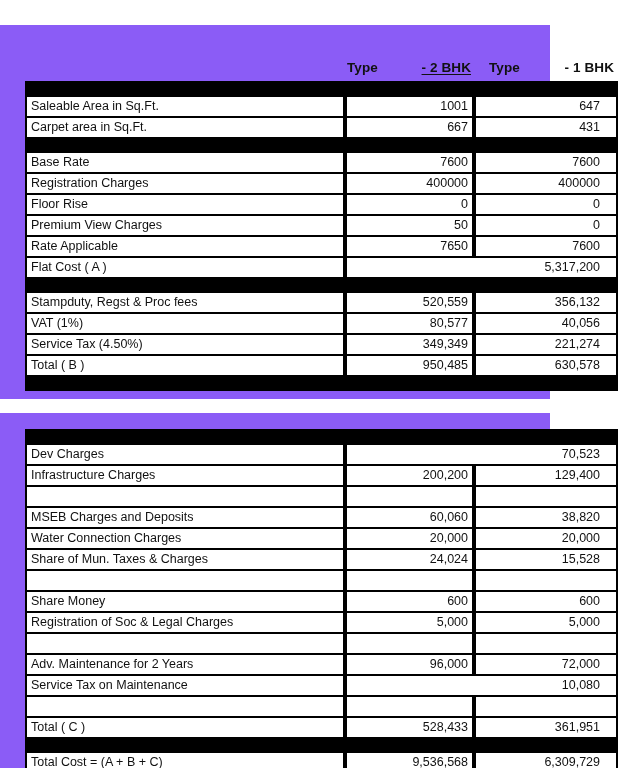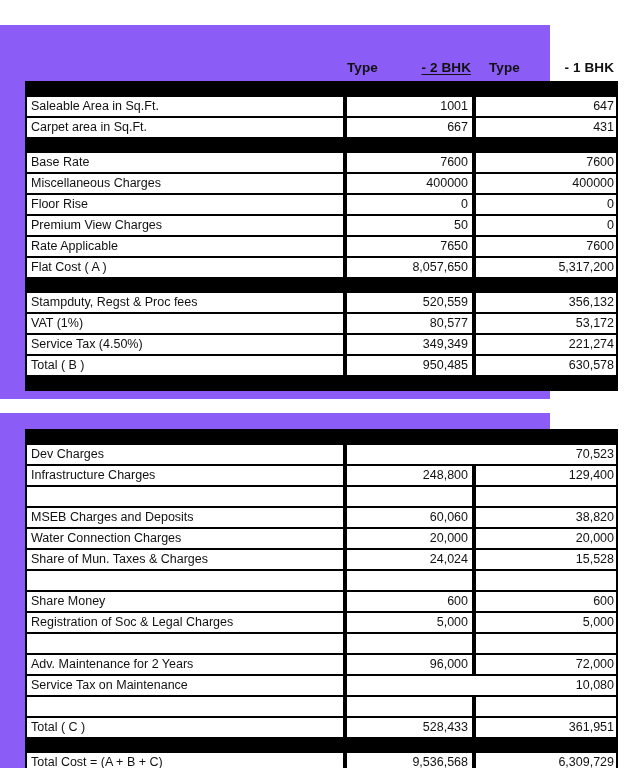--- a/index.html
+++ b/index.html
@@ -95,21 +95,21 @@
     flex: 0 0 129px;
     width: 129px;
     justify-content: flex-end;
     padding-right: 4px;
     border-left-width: 2px;
     border-right-width: 2px;
   }
   .c-v2 {
     flex: 1 1 auto;
     justify-content: flex-end;
-    padding-right: 2px;
+    padding-right: 16px;
     border-left-width: 2px;
   }
   .row.bold .cell { font-weight: normal; }
 
   
   #band-gap {
     position: absolute;
     left: 0;
     top: 374px;
     width: 629px;
@@ -146,54 +146,53 @@
         <div class="cell c-v1">667</div>
         <div class="cell c-v2">431</div>
       </div>
       <div class="row black"></div>
       <div class="row">
         <div class="cell c-label">Base Rate</div>
         <div class="cell c-v1">7600</div>
         <div class="cell c-v2">7600</div>
       </div>
       <div class="row">
-        <div class="cell c-label">Miscellaneous Charges</div>
+        <div class="cell c-label">Registration Charges</div>
         <div class="cell c-v1">400000</div>
         <div class="cell c-v2">400000</div>
       </div>
       <div class="row">
         <div class="cell c-label">Floor Rise</div>
         <div class="cell c-v1">0</div>
         <div class="cell c-v2">0</div>
       </div>
       <div class="row">
         <div class="cell c-label">Premium View Charges</div>
         <div class="cell c-v1">50</div>
         <div class="cell c-v2">0</div>
       </div>
       <div class="row">
         <div class="cell c-label">Rate Applicable</div>
         <div class="cell c-v1">7650</div>
         <div class="cell c-v2">7600</div>
       </div>
       <div class="row bold">
         <div class="cell c-label">Flat Cost ( A )</div>
-        <div class="cell c-v1">8,057,650</div>
         <div class="cell c-v2">5,317,200</div>
       </div>
       <div class="row black"></div>
       <div class="row">
         <div class="cell c-label">Stampduty, Regst &amp; Proc fees</div>
         <div class="cell c-v1">520,559</div>
         <div class="cell c-v2">356,132</div>
       </div>
       <div class="row">
         <div class="cell c-label">VAT (1%)</div>
         <div class="cell c-v1">80,577</div>
-        <div class="cell c-v2">53,172</div>
+        <div class="cell c-v2">40,056</div>
       </div>
       <div class="row">
         <div class="cell c-label">Service Tax (4.50%)</div>
         <div class="cell c-v1">349,349</div>
         <div class="cell c-v2">221,274</div>
       </div>
       <div class="row bold">
         <div class="cell c-label">Total ( B )</div>
         <div class="cell c-v1">950,485</div>
         <div class="cell c-v2">630,578</div>
@@ -204,21 +203,21 @@
   <div id="band-gap"></div>
 
   <div class="table" id="table-b">
       <div class="row black"></div>
       <div class="row">
         <div class="cell c-label">Dev Charges</div>
         <div class="cell c-v2">70,523</div>
       </div>
       <div class="row">
         <div class="cell c-label">Infrastructure Charges</div>
-        <div class="cell c-v1">248,800</div>
+        <div class="cell c-v1">200,200</div>
         <div class="cell c-v2">129,400</div>
       </div>
       <div class="row">
         <div class="cell c-label"></div>
         <div class="cell c-v1"></div>
         <div class="cell c-v2"></div>
       </div>
       <div class="row">
         <div class="cell c-label">MSEB Charges and Deposits</div>
         <div class="cell c-v1">60,060</div>

